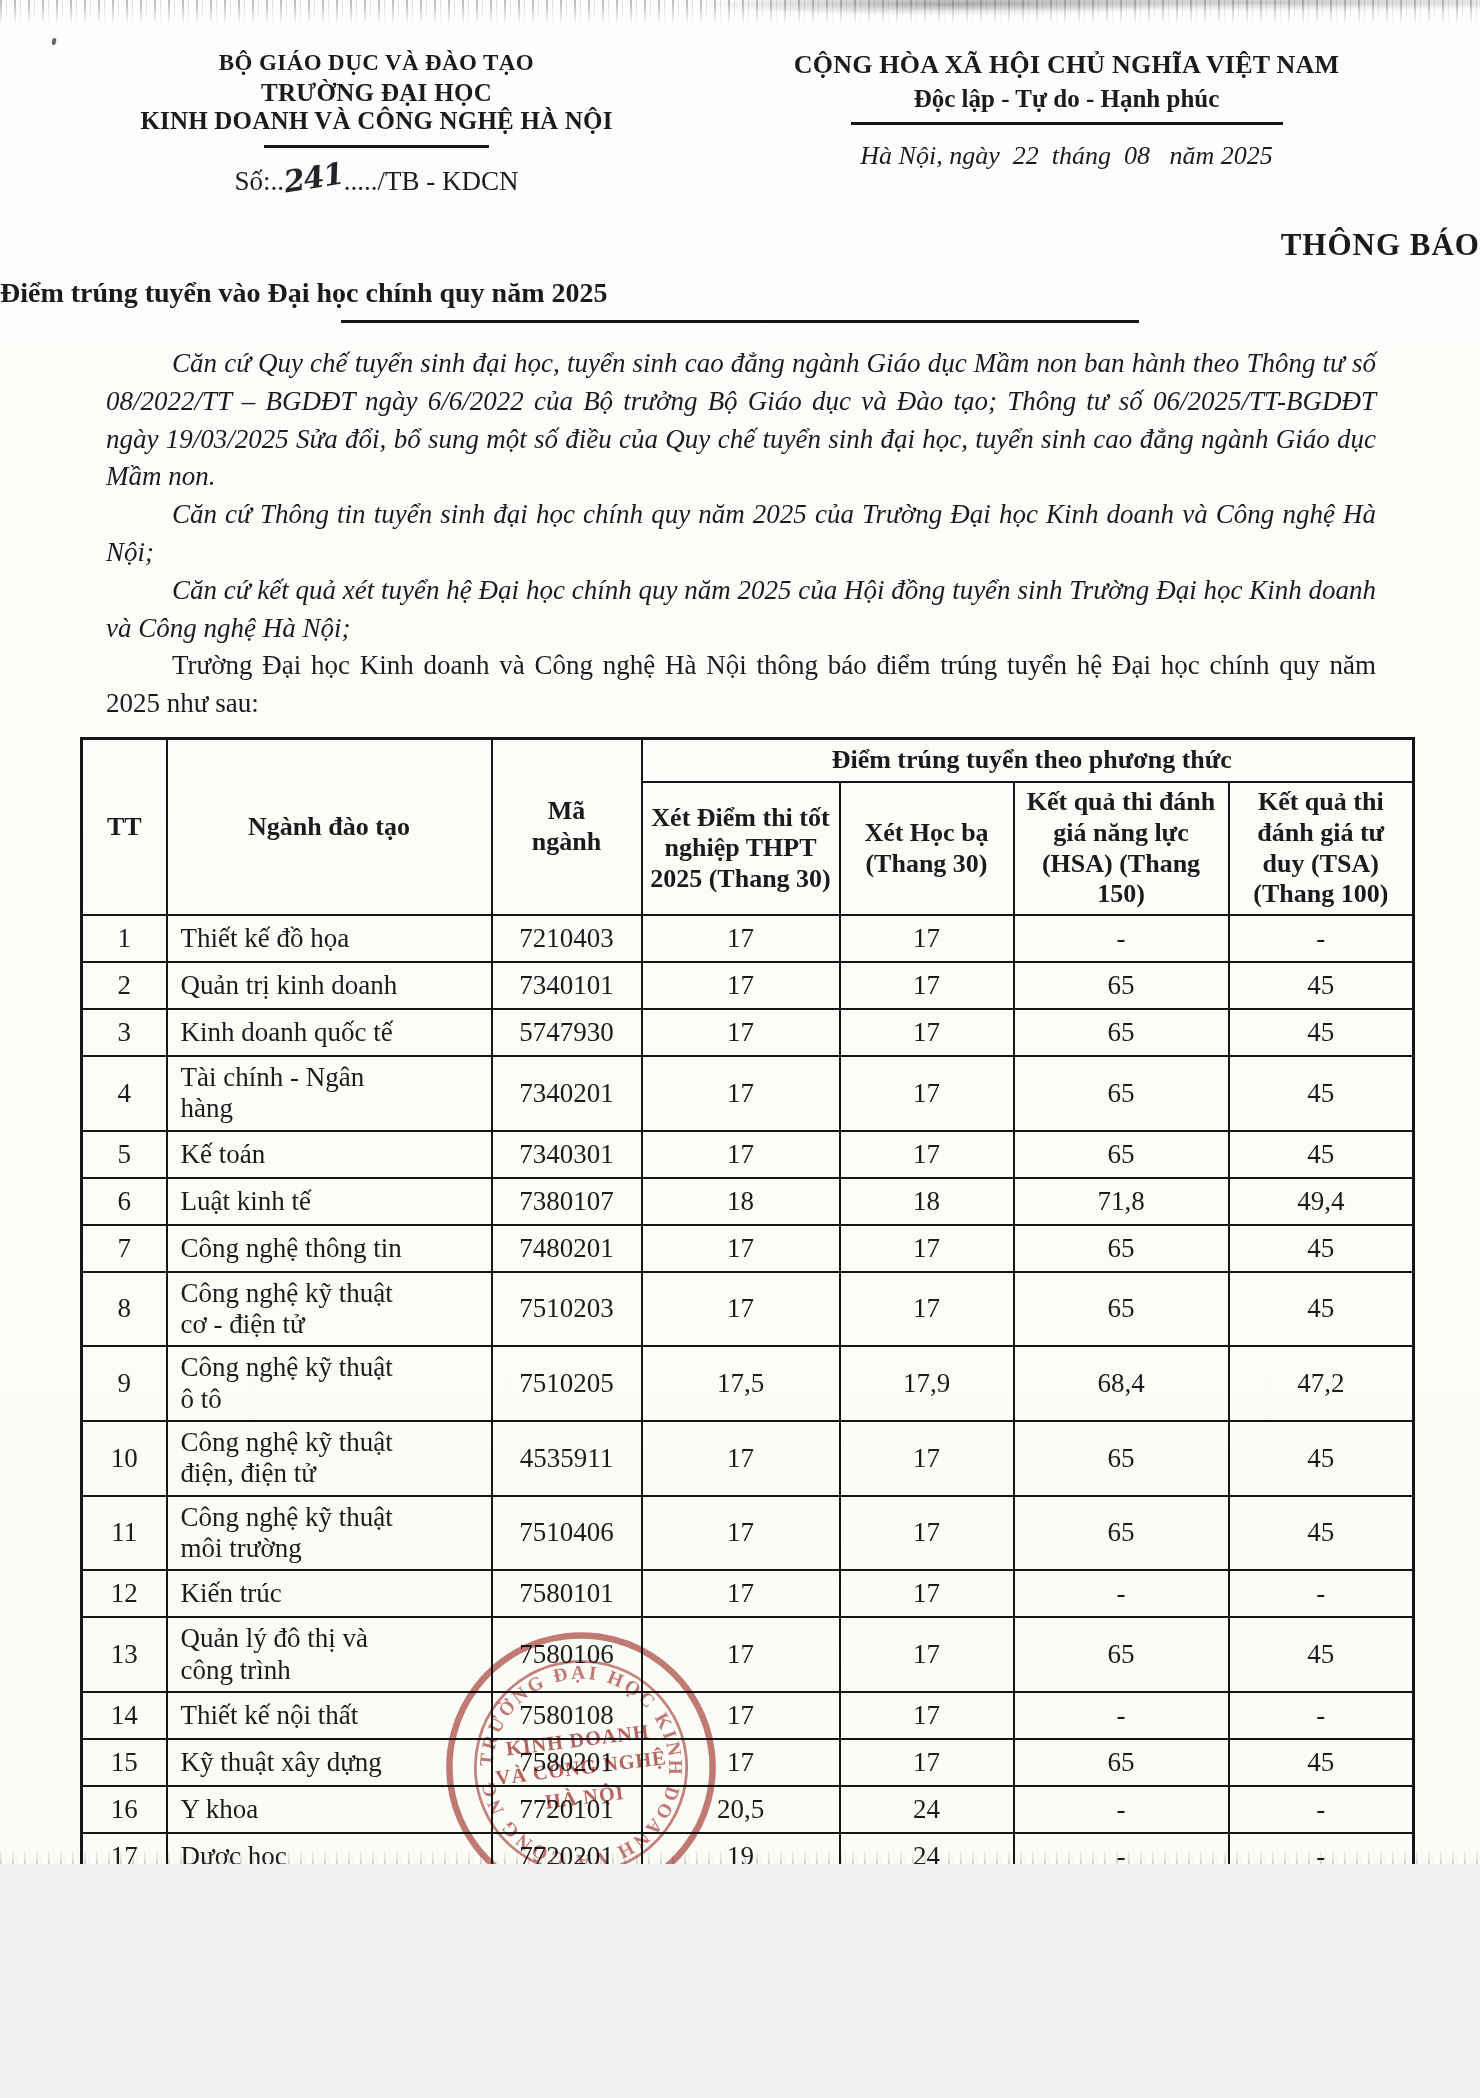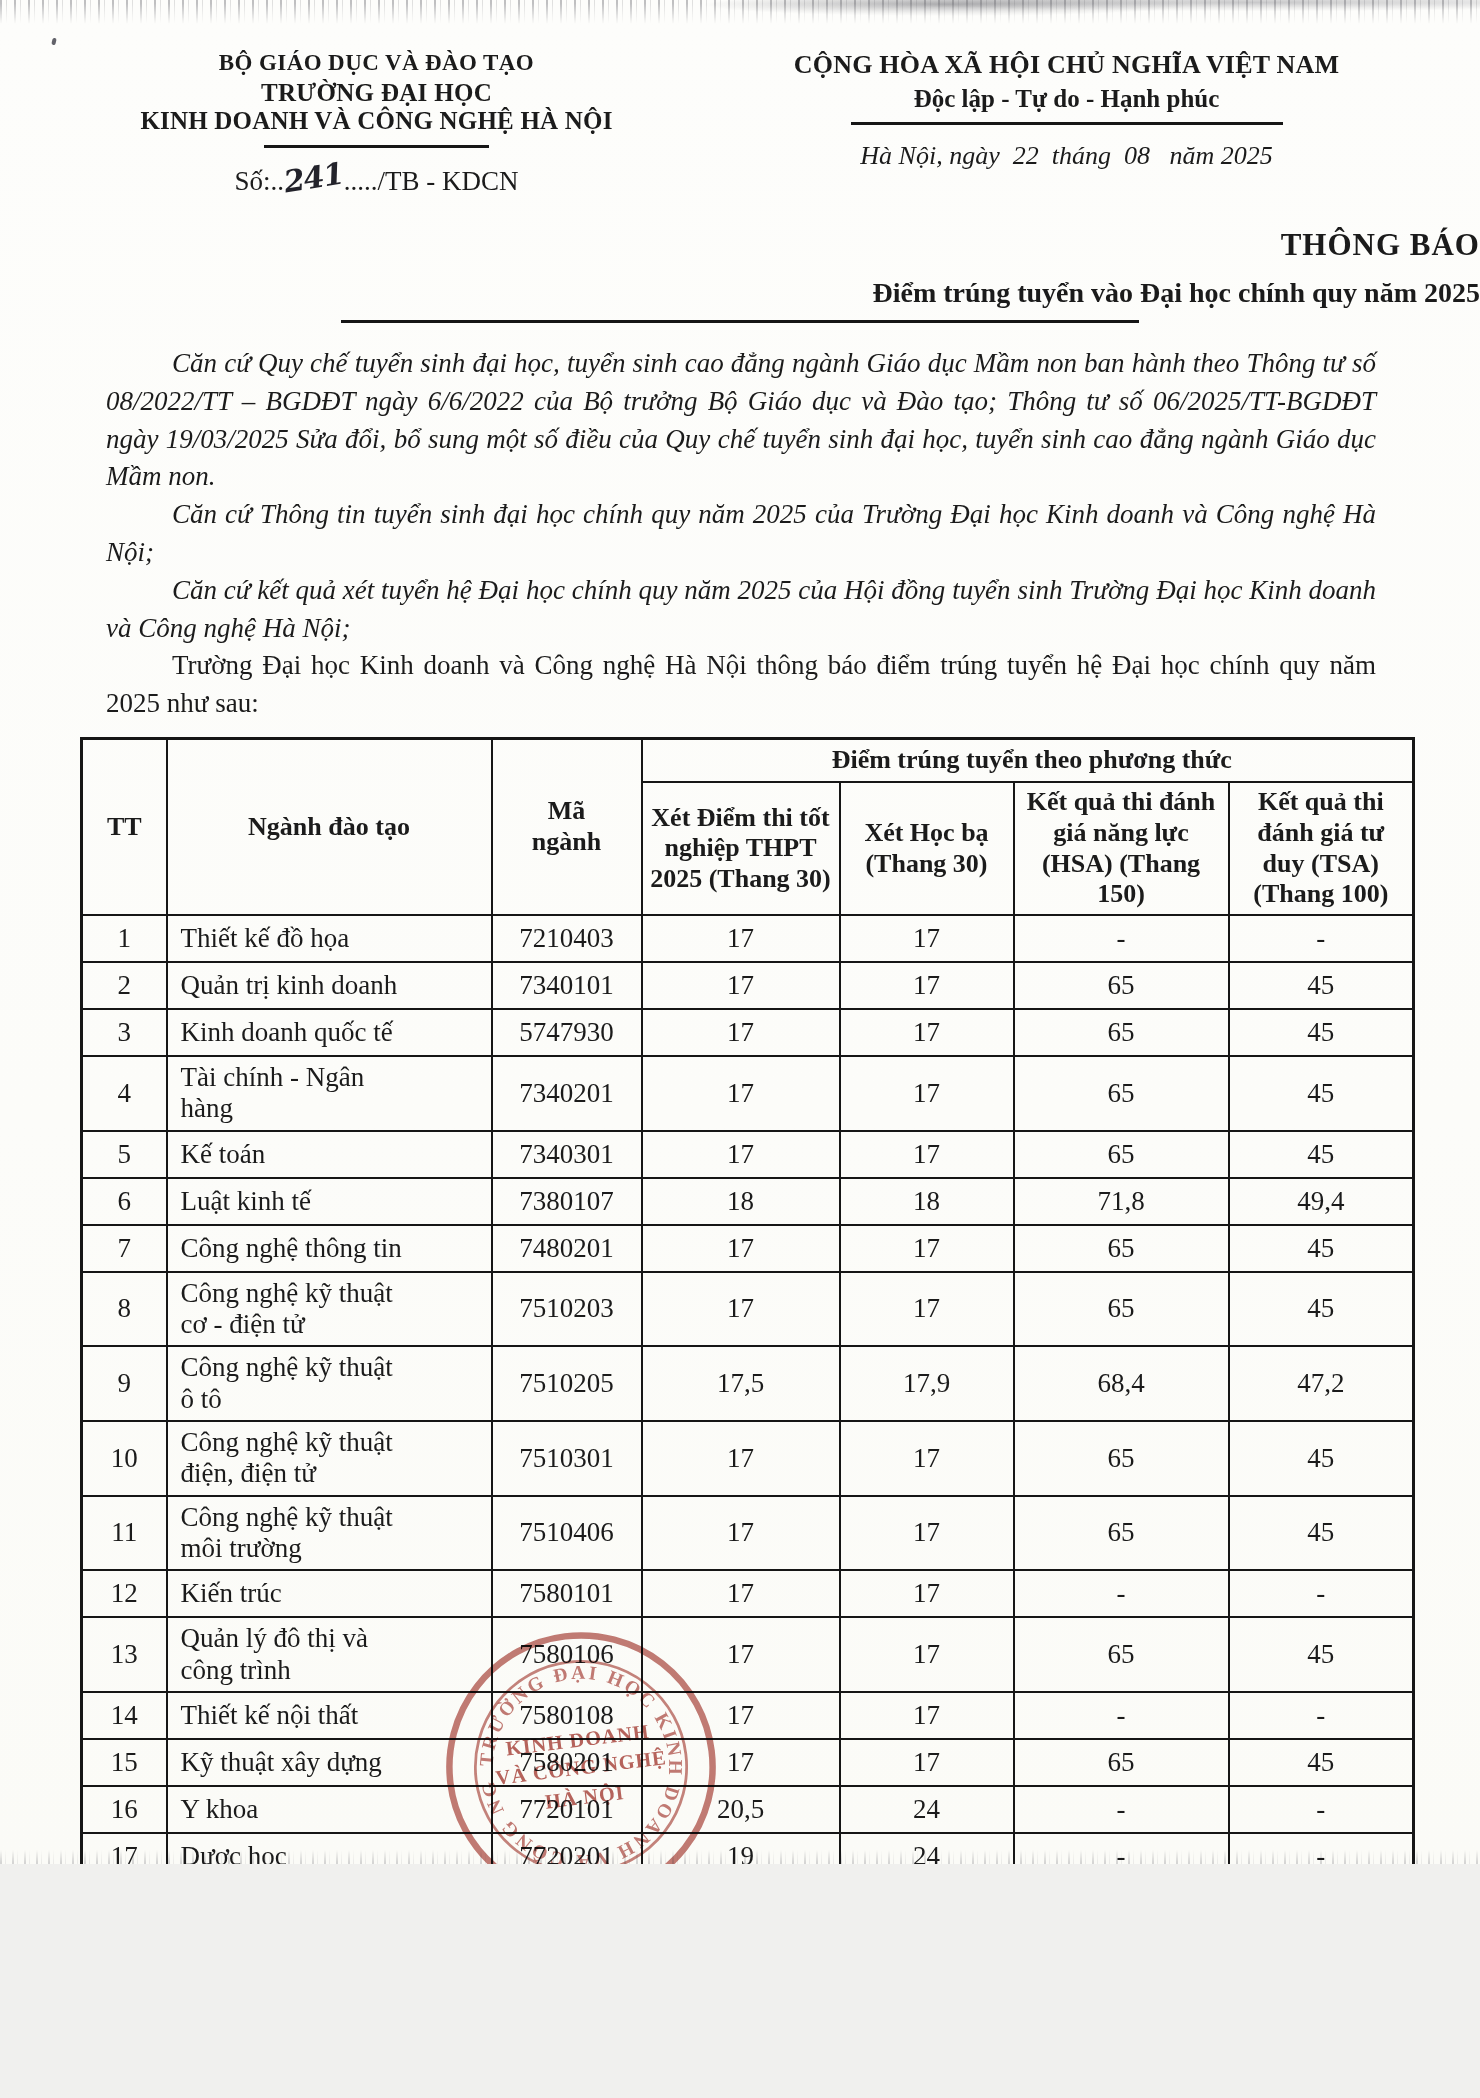--- a/index.html
+++ b/index.html
@@ -51,21 +51,21 @@
   .so-line { margin-top: 14px; font-size: 27px; white-space: pre-wrap; }
   .so-hand { font-family: "DejaVu Serif", serif; font-style: italic; font-weight: 700;
     font-size: 30px; display: inline-block; transform: rotate(-9deg) translateY(-2px);
     color: #23232b; letter-spacing: -1px; }
   .hr1 { font-size: 26px; font-weight: 700; letter-spacing: .2px; text-align: center; }
   .hr2 { font-size: 25px; font-weight: 700; margin-top: 5px; }
   .date-line { margin-top: 16px; font-size: 26px; font-style: italic; white-space: pre-wrap; }
 
   
   .title { text-align: right; margin-top: 30px; font-size: 31px; font-weight: 700; letter-spacing: 1px; }
-  .subtitle { text-align: right; margin-top: 14px; font-size: 28px; font-weight: 700; }
+  .subtitle { text-align: left; margin-top: 14px; font-size: 28px; font-weight: 700; }
   .rule-title { width: 798px; margin: 11px auto 0; height: 3px; }
 
   
   .paras { margin: 22px 104px 0 106px; font-size: 27px; line-height: 1.4; text-align: justify; }
   .paras p { text-indent: 66px; }
   .p-italic { font-style: italic; }
 
   
   table.scores {
     margin: 14px 0 0 80px;
@@ -250,21 +250,21 @@
           <td>7510205</td>
           <td>17,5</td>
           <td>17,9</td>
           <td>68,4</td>
           <td>47,2</td>
         </tr>
         <tr class="data-row">
           <td>10</td>
           <td class="nganh">Công nghệ kỹ thuật
 điện, điện tử</td>
-          <td>7510301</td>
+          <td>4535911</td>
           <td>17</td>
           <td>17</td>
           <td>65</td>
           <td>45</td>
         </tr>
         <tr class="data-row">
           <td>11</td>
           <td class="nganh">Công nghệ kỹ thuật
 môi trường</td>
           <td>7510406</td>

